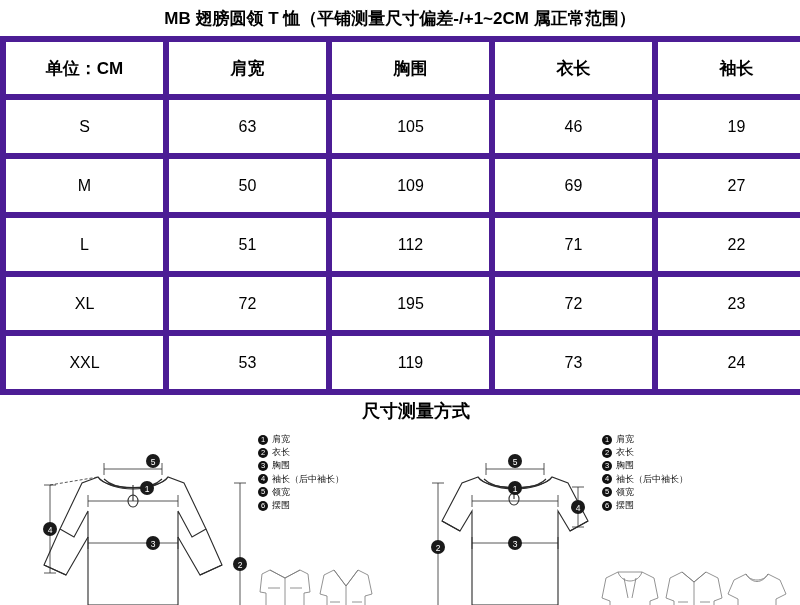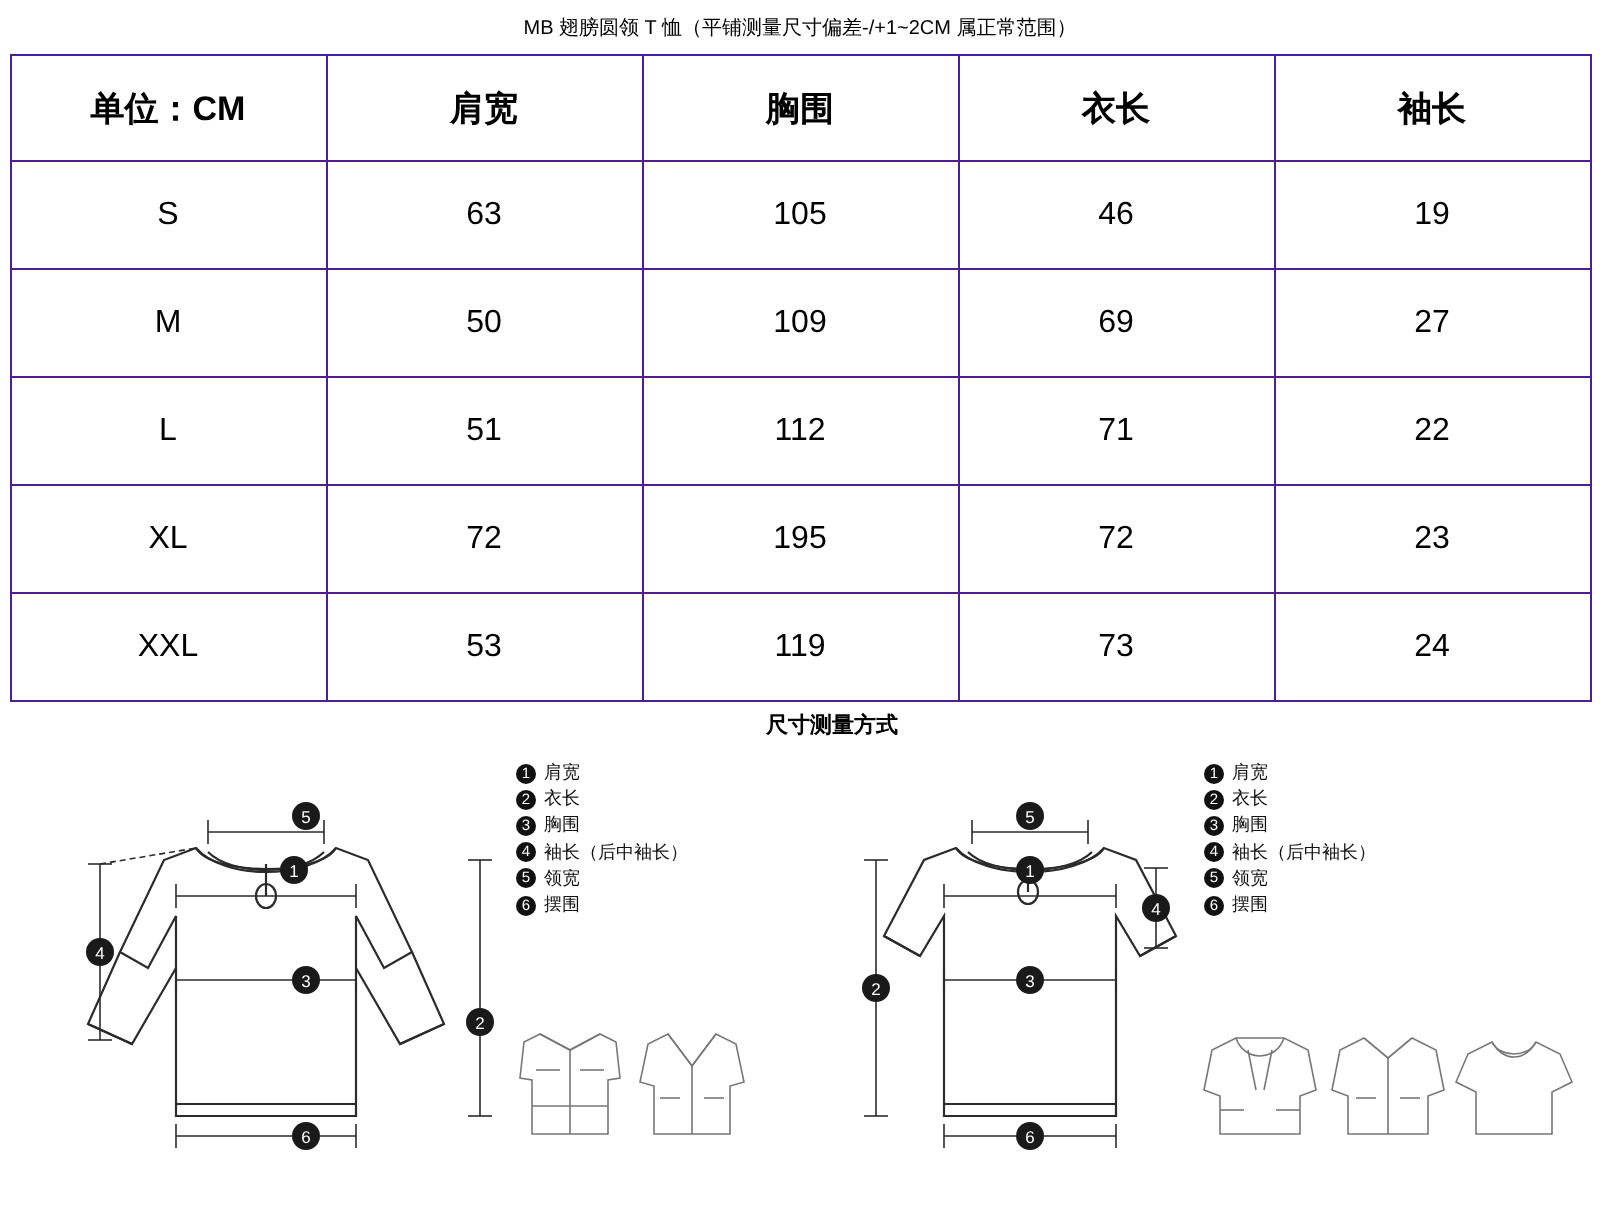--- a/index.html
+++ b/index.html
@@ -14,55 +14,55 @@
     color: #000;
     overflow: hidden;
   }
   .page {
     width: 800px;
     height: 605px;
     position: relative;
   }
   .title {
     text-align: center;
-    font-size: 10px;
-    font-weight: 400;
+    font-size: 17px;
+    font-weight: 700;
     padding-top: 7px;
     padding-bottom: 6px;
     letter-spacing: 0px;
   }
   table.size-table {
     border-collapse: collapse;
     width: 778px;
     margin: 0 auto;
     table-layout: fixed;
   }
   table.size-table td {
-    border: 1px solid #4c1d95;
+    border: 6px solid #4c1d95;
     text-align: center;
     font-size: 16px;
     height: 51px;
     font-weight: 400;
   }
   table.size-table tr.header td {
     font-weight: 700;
     font-size: 17px;
     height: 50px;
   }
   table.size-table td.col-unit { width: 155px; }
   table.size-table td.col-d { width: 155px; }
 
   .diagram-section {
     position: relative;
     width: 800px;
     height: 230px;
   }
   .diagram-title {
     text-align: center;
-    font-size: 11px;
+    font-size: 18px;
     font-weight: 700;
     padding-top: 4px;
     padding-bottom: 2px;
     margin-left: 32px;
   }
   .diagrams {
     display: flex;
     width: 800px;
     height: 205px;
   }

